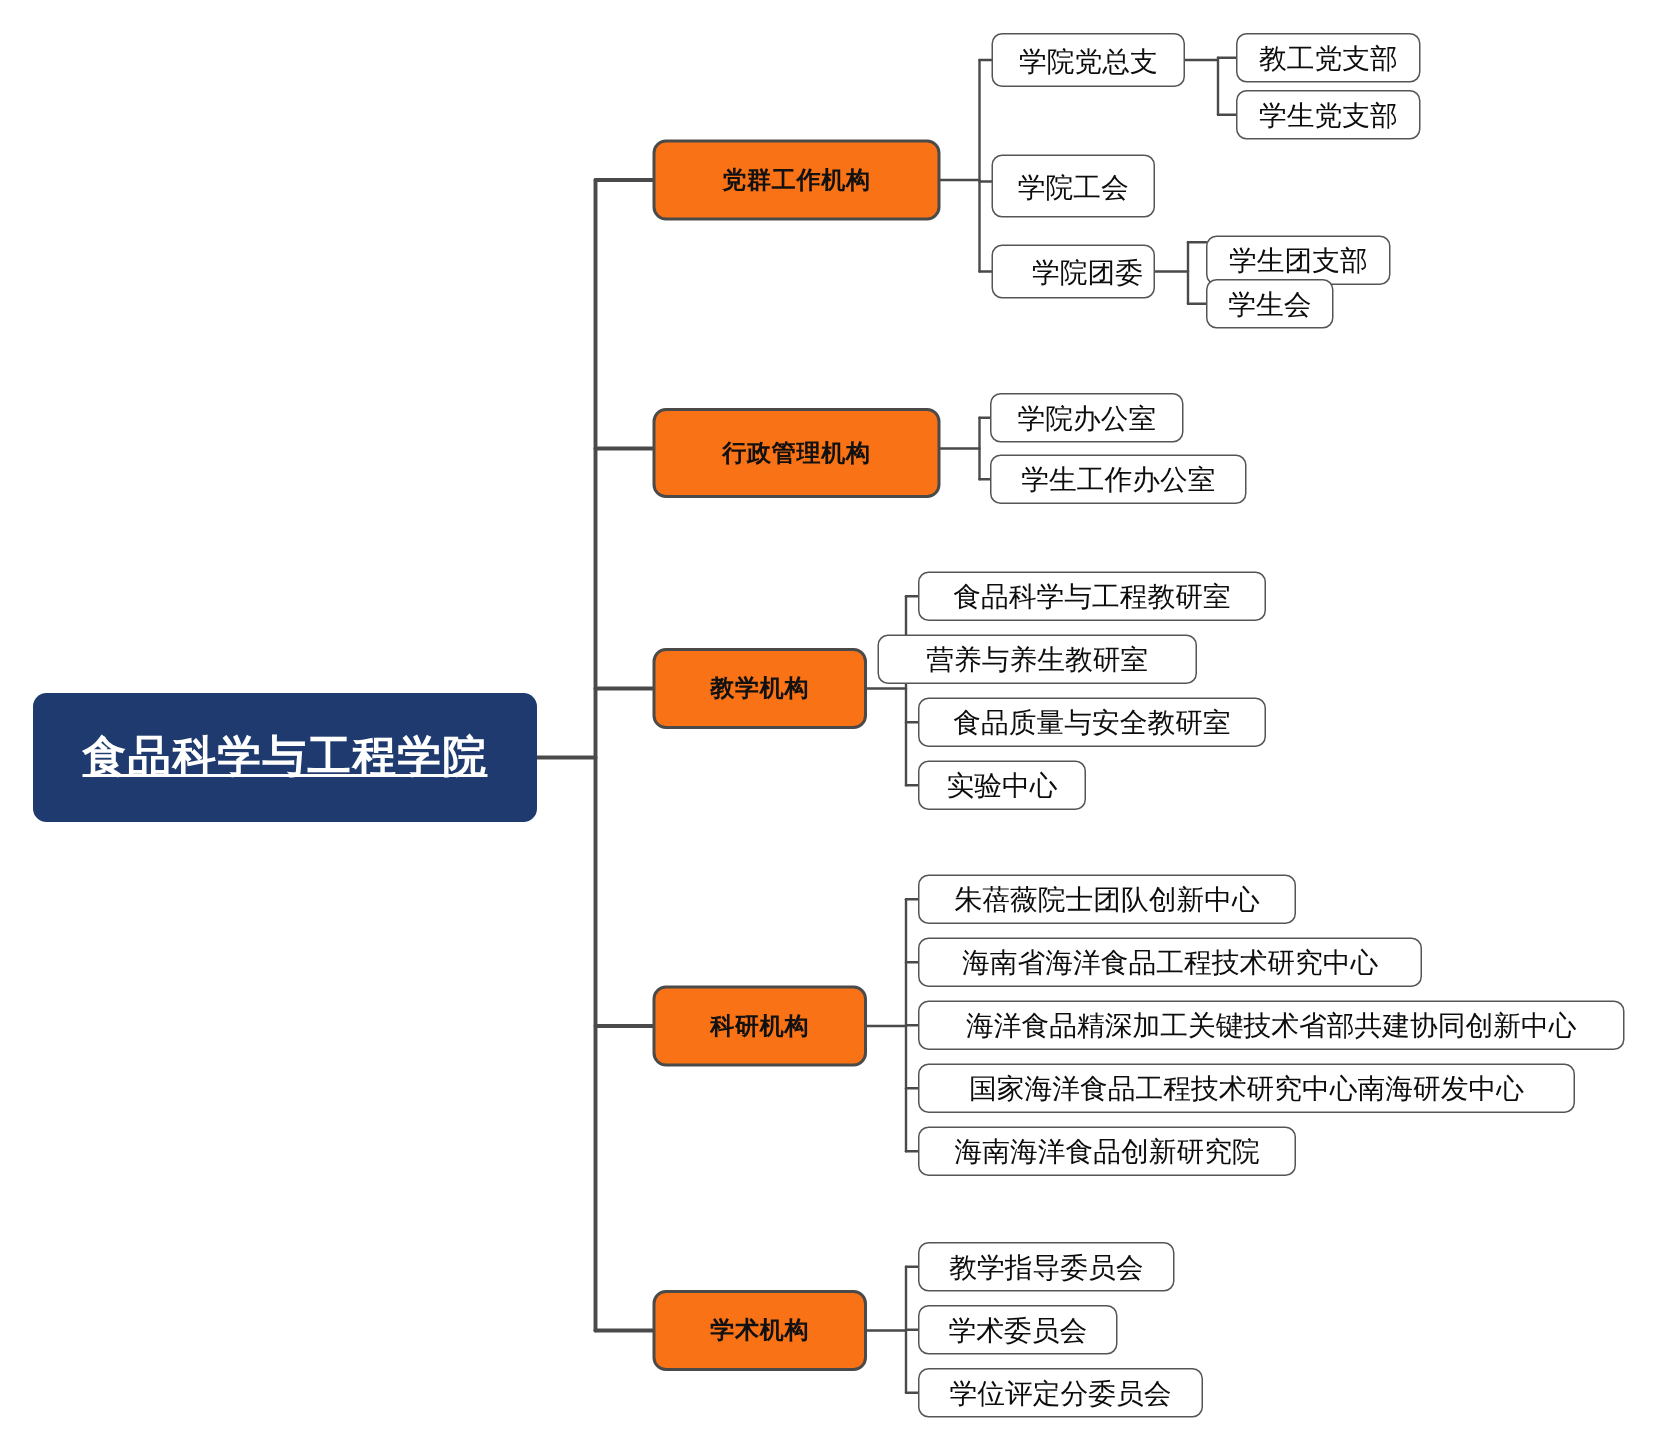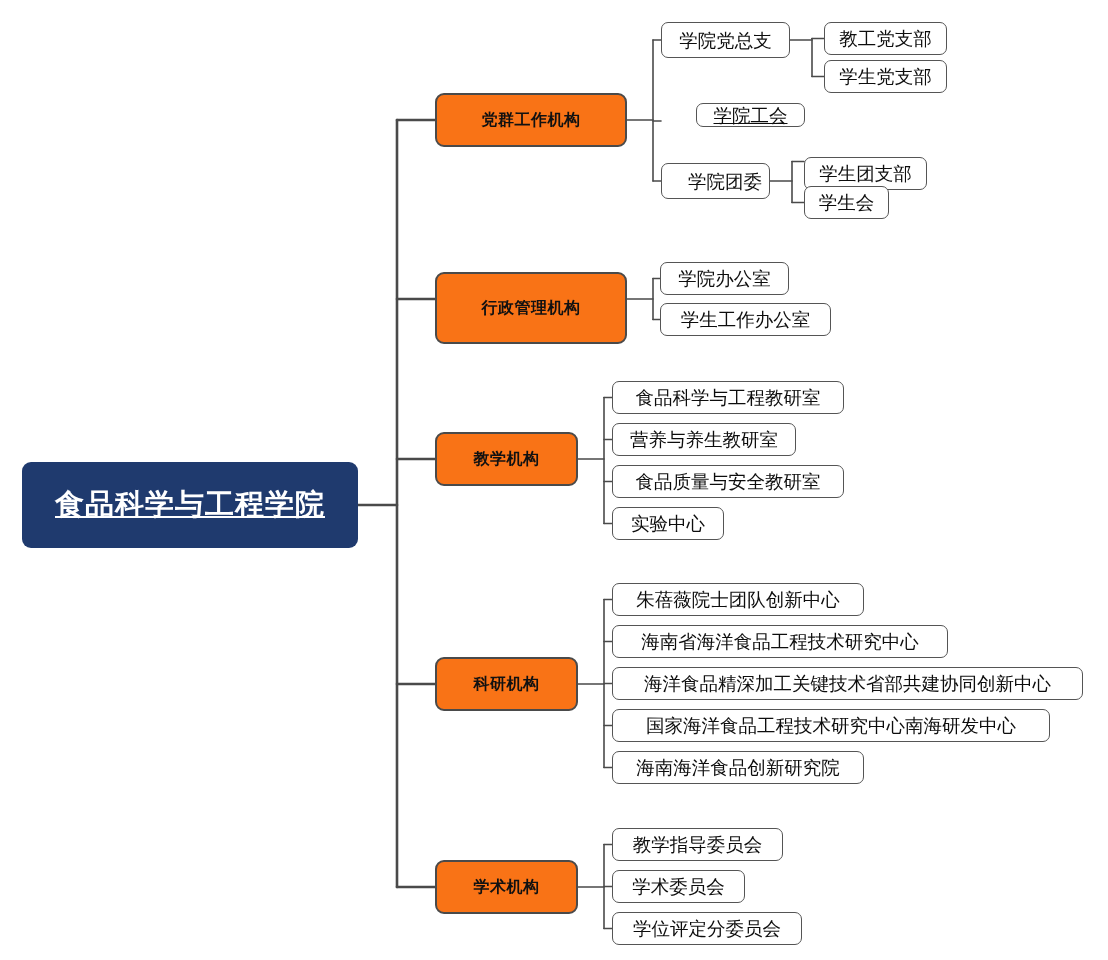--- a/index.html
+++ b/index.html
@@ -110,30 +110,30 @@
       <path d="M 604 844.5 V 928.5" fill="none" stroke="#4a4a4a" stroke-width="1.6" stroke-linecap="round" stroke-linejoin="round"></path>
       <path d="M 604 844.5 H 612" fill="none" stroke="#4a4a4a" stroke-width="1.6" stroke-linecap="round" stroke-linejoin="round"></path>
       <path d="M 604 886.5 H 612" fill="none" stroke="#4a4a4a" stroke-width="1.6" stroke-linecap="round" stroke-linejoin="round"></path>
       <path d="M 604 928.5 H 612" fill="none" stroke="#4a4a4a" stroke-width="1.6" stroke-linecap="round" stroke-linejoin="round"></path>
     </svg>
 <div class="node root" style="left: 22px; top: 462px; width: 336px; height: 86px;">食品科学与工程学院</div>
     <div class="node cat" style="left: 435px; top: 93px; width: 192px; height: 54px;">党群工作机构</div>
     <div class="node leaf" style="left: 661px; top: 22px; width: 129px; height: 36px;">学院党总支</div>
     <div class="node leaf" style="left: 824px; top: 22px; width: 123px; height: 33px;">教工党支部</div>
     <div class="node leaf" style="left: 824px; top: 60px; width: 123px; height: 33px;">学生党支部</div>
-    <div class="node leaf" style="left: 696px; top: 103px; width: 109px; height: 24px; text-decoration: underline;">学院工会</div>
+    <div class="node leaf" style="left: 661px; top: 103px; width: 109px; height: 42px;">学院工会</div>
     <div class="node leaf" style="left: 661px; top: 163px; width: 109px; height: 36px; padding-left: 19px;">学院团委</div>
     <div class="node leaf" style="left: 804px; top: 157px; width: 123px; height: 33px;">学生团支部</div>
     <div class="node leaf" style="left: 804px; top: 186px; width: 85px; height: 33px;">学生会</div>
-    <div class="node cat" style="left: 435px; top: 272px; width: 192px; height: 72px;">行政管理机构</div>
+    <div class="node cat" style="left: 435px; top: 272px; width: 192px; height: 60px;">行政管理机构</div>
     <div class="node leaf" style="left: 660px; top: 262px; width: 129px; height: 33px;">学院办公室</div>
     <div class="node leaf" style="left: 660px; top: 303px; width: 171px; height: 33px;">学生工作办公室</div>
     <div class="node cat" style="left: 435px; top: 432px; width: 143px; height: 54px;">教学机构</div>
     <div class="node leaf" style="left: 612px; top: 381px; width: 232px; height: 33px;">食品科学与工程教研室</div>
-    <div class="node leaf" style="left: 612px; top: 423px; width: 184px; height: 33px;">营养与养生教研室</div>
+    <div class="node leaf" style="left: 585px; top: 423px; width: 213px; height: 33px;">营养与养生教研室</div>
     <div class="node leaf" style="left: 612px; top: 465px; width: 232px; height: 33px;">食品质量与安全教研室</div>
     <div class="node leaf" style="left: 612px; top: 507px; width: 112px; height: 33px;">实验中心</div>
     <div class="node cat" style="left: 435px; top: 657px; width: 143px; height: 54px;">科研机构</div>
     <div class="node leaf" style="left: 612px; top: 583px; width: 252px; height: 33px;">朱蓓薇院士团队创新中心</div>
     <div class="node leaf" style="left: 612px; top: 625px; width: 336px; height: 33px;">海南省海洋食品工程技术研究中心</div>
     <div class="node leaf" style="left: 612px; top: 667px; width: 471px; height: 33px;">海洋食品精深加工关键技术省部共建协同创新中心</div>
     <div class="node leaf" style="left: 612px; top: 709px; width: 438px; height: 33px;">国家海洋食品工程技术研究中心南海研发中心</div>
     <div class="node leaf" style="left: 612px; top: 751px; width: 252px; height: 33px;">海南海洋食品创新研究院</div>
     <div class="node cat" style="left: 435px; top: 860px; width: 143px; height: 54px;">学术机构</div>
     <div class="node leaf" style="left: 612px; top: 828px; width: 171px; height: 33px;">教学指导委员会</div>

